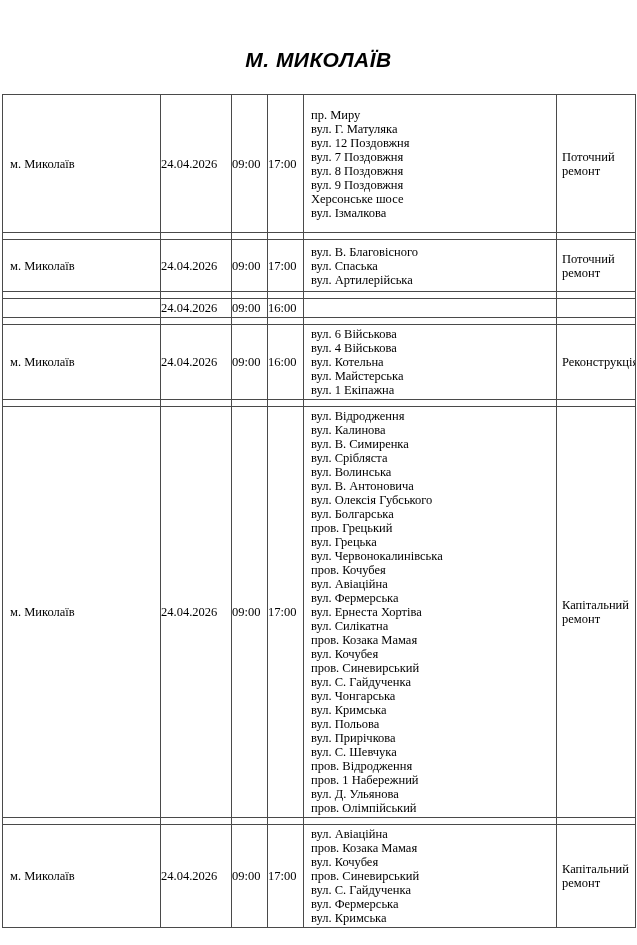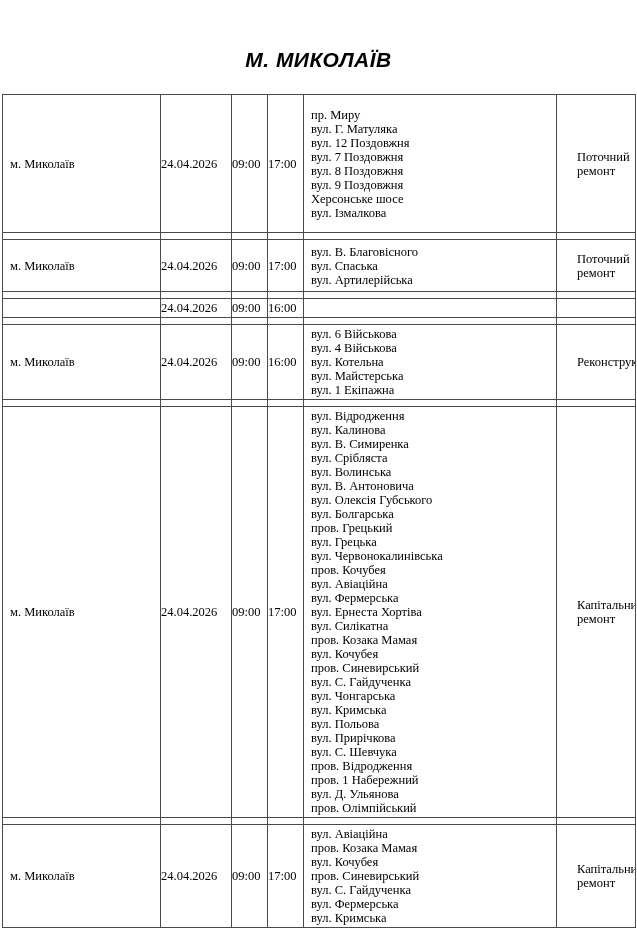--- a/index.html
+++ b/index.html
@@ -39,21 +39,21 @@
     font-size: 12.5px;
     line-height: 14px;
     vertical-align: middle;
     padding: 2px 0;
     overflow: hidden;
   }
   td.city    { padding-left: 7px; }
   td.date    { text-align: left; }
   td.time    { text-align: left; }
   td.streets { padding-left: 7px; white-space: pre-line; }
-  td.work    { padding-left: 20px; padding-right: 1px; }
+  td.work    { padding-left: 5px; padding-right: 1px; }
   tr.spacer td { height: 7px; padding: 0; }
   tr.r0 td { height: 138px; }
   tr.r1 td { height: 52px; }
   tr.r2 td { height: 14px; }
   tr.r3 td { height: 72px; }
   tr.r4 td { height: 409px; }
   tr.r5 td { height: 99px; }
 </style>
 </head>
 <body>

